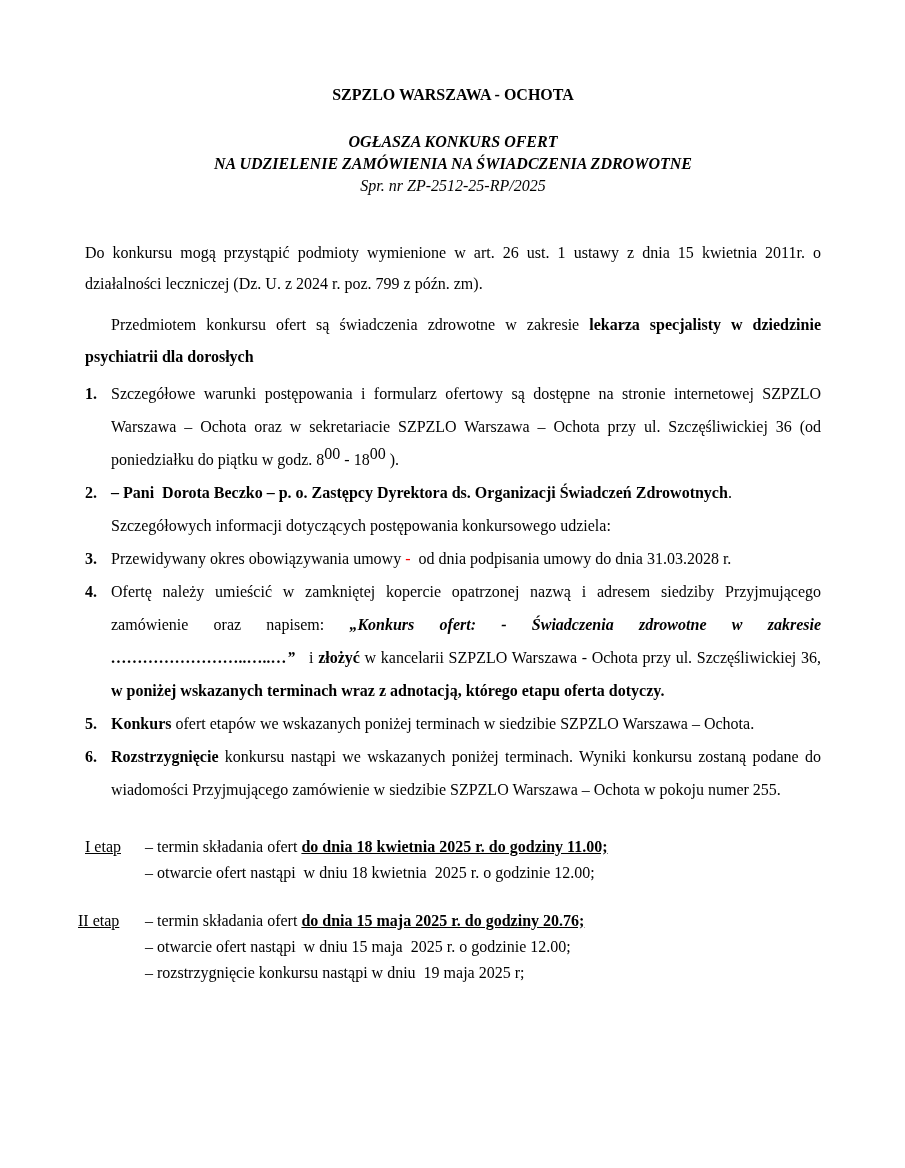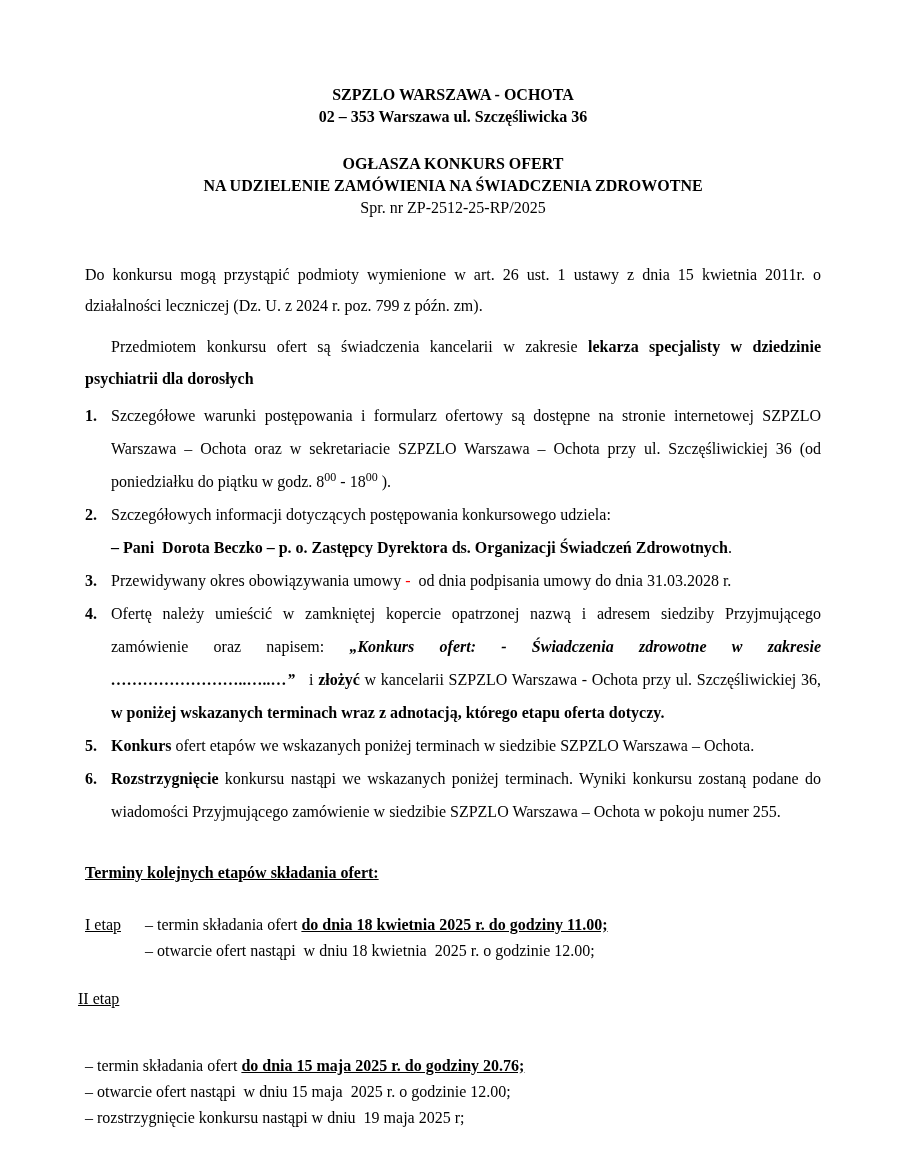--- a/index.html
+++ b/index.html
@@ -11,73 +11,72 @@
     margin: 8px auto;
     background: #ffffff;
     color: #000000;
     font-family: "Liberation Serif", "DejaVu Serif", serif;
     font-size: 16px;
     padding: 76px 84px 0 85px;
     overflow: hidden;
   }
   .center { text-align: center; }
   .hdr { font-weight: bold; line-height: 22px; }
-  .announce { margin-top: 25px; line-height: 22px; }
+  .announce { margin-top: 25px; line-height: 22px; font-style: italic; }
   .announce .case-nr { font-weight: normal; }
   .para { text-align: justify; line-height: 31px; }
   .para-1 { margin-top: 40px; }
   .para-2 { margin-top: 10px; line-height: 32px; text-indent: 26px; }
   .b { font-weight: bold; }
   .bi { font-weight: bold; font-style: italic; }
   .u { text-decoration: underline; }
   .red { color: #ff0000; }
-  .sup { vertical-align: super; font-size: 12px; line-height: 0; }
+  .sup { vertical-align: super; font-size: 16px; line-height: 0; }
   .olist { margin-top: 4px; }
   .oitem { display: flex; line-height: 33px; }
   .oitem .num { width: 26px; flex: 0 0 26px; font-weight: bold; }
   .oitem .body { flex: 1; text-align: justify; }
   .deadline-heading { margin-top: 34px; font-weight: bold; text-decoration: underline; line-height: 22px; }
   .stage { display: flex; margin-top: 28px; }
   .stage .stage-label { width: 60px; flex: 0 0 60px; font-weight: normal; text-decoration: underline; line-height: 26px; }
-  .stage.stage-2 { margin-top: 22px; flex-direction: column; }
+  .stage.stage-2 { margin-top: 22px; }
   .stage.stage-2 .stage-label { margin-left: -7px; width: 67px; flex: 0 0 67px; }
   .stage .stage-lines { flex: 1; line-height: 26px; }
 </style>
 </head>
 <body>
 
 <div class="page">
 
   <div class="center hdr">
     <div>SZPZLO WARSZAWA - OCHOTA</div>
-    <div>02 – 353 Warszawa ul. Szczęśliwicka 36</div>
   </div>
 
   <div class="center hdr announce">
     <div>OGŁASZA KONKURS OFERT</div>
     <div>NA UDZIELENIE ZAMÓWIENIA NA ŚWIADCZENIA ZDROWOTNE</div>
     <div class="case-nr">Spr. nr ZP-2512-25-RP/2025</div>
   </div>
 
   <p class="para para-1">Do konkursu mogą przystąpić podmioty wymienione w art. 26 ust. 1 ustawy z dnia 15 kwietnia 2011r. o działalności leczniczej (Dz. U. z 2024 r. poz. 799 z późn. zm).</p>
 
-  <p class="para para-2"><span>Przedmiotem konkursu ofert są świadczenia kancelarii w zakresie </span><span class="b">lekarza specjalisty w dziedzinie psychiatrii dla dorosłych</span></p>
+  <p class="para para-2"><span>Przedmiotem konkursu ofert są świadczenia zdrowotne w zakresie </span><span class="b">lekarza specjalisty w dziedzinie psychiatrii dla dorosłych</span></p>
 
   <div class="olist">
 
     <div class="oitem">
       <span class="num">1.</span>
       <div class="body"><span>Szczegółowe warunki postępowania i formularz ofertowy są dostępne na stronie internetowej SZPZLO Warszawa – Ochota oraz w sekretariacie SZPZLO Warszawa – Ochota przy ul. Szczęśliwickiej 36 (od poniedziałku do piątku w godz. 8</span><span class="sup">00</span><span> - 18</span><span class="sup">00</span><span> ).</span></div>
     </div>
 
     <div class="oitem">
       <span class="num">2.</span>
       <div class="body">
+        <div><span class="b">– Pani&nbsp; Dorota Beczko – p. o. Zastępcy Dyrektora ds. Organizacji Świadczeń Zdrowotnych</span><span>.</span></div>
         <div>Szczegółowych informacji dotyczących postępowania konkursowego udziela:</div>
-        <div><span class="b">– Pani&nbsp; Dorota Beczko – p. o. Zastępcy Dyrektora ds. Organizacji Świadczeń Zdrowotnych</span><span>.</span></div>
       </div>
     </div>
 
     <div class="oitem">
       <span class="num">3.</span>
       <div class="body"><span>Przewidywany okres obowiązywania umowy </span><span class="red">-</span><span>&nbsp; od dnia podpisania umowy do dnia 31.03.2028 r.</span></div>
     </div>
 
     <div class="oitem">
       <span class="num">4.</span>
@@ -89,21 +88,20 @@
       <div class="body"><span class="b">Konkurs</span><span> ofert etapów we wskazanych poniżej terminach w siedzibie SZPZLO Warszawa – Ochota.</span></div>
     </div>
 
     <div class="oitem">
       <span class="num">6.</span>
       <div class="body"><span class="b">Rozstrzygnięcie</span><span> konkursu nastąpi we wskazanych poniżej terminach. Wyniki konkursu zostaną podane do wiadomości Przyjmującego zamówienie w siedzibie SZPZLO Warszawa – Ochota w pokoju numer 255.</span></div>
     </div>
 
   </div>
 
-  <div class="deadline-heading">Terminy kolejnych etapów składania ofert:</div>
 
   <div class="stage stage-1">
     <span class="stage-label">I etap</span>
     <div class="stage-lines">
       <div><span>– termin składania ofert </span><span class="b u">do dnia 18 kwietnia 2025 r. do godziny 11.00;</span></div>
       <div>– otwarcie ofert nastąpi&nbsp; w dniu 18 kwietnia&nbsp; 2025 r. o godzinie 12.00;</div>
     </div>
   </div>
 
   <div class="stage stage-2">

